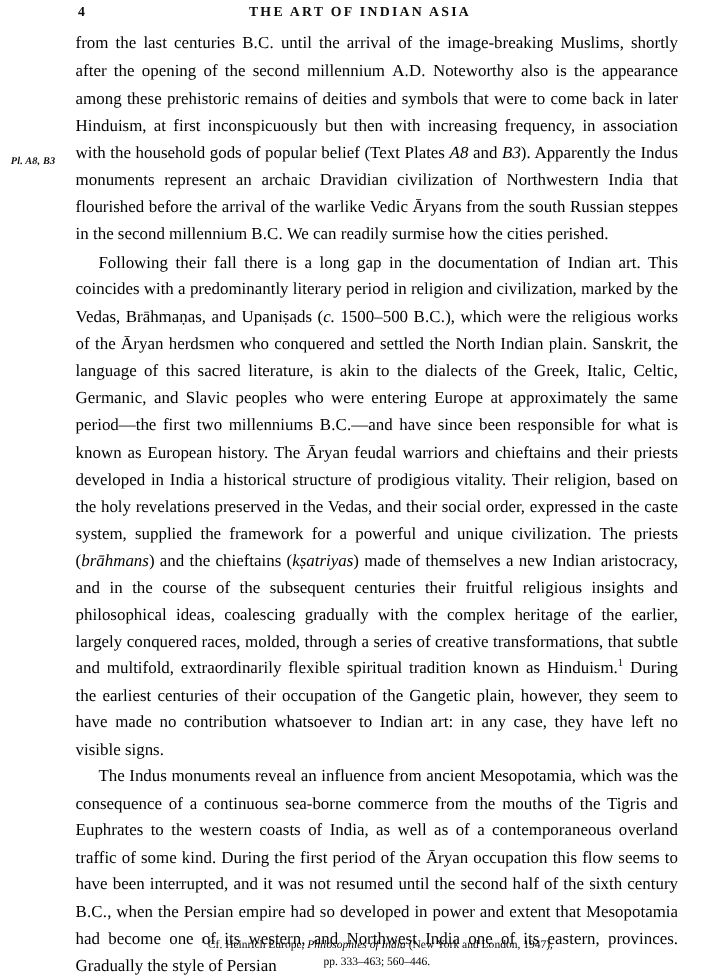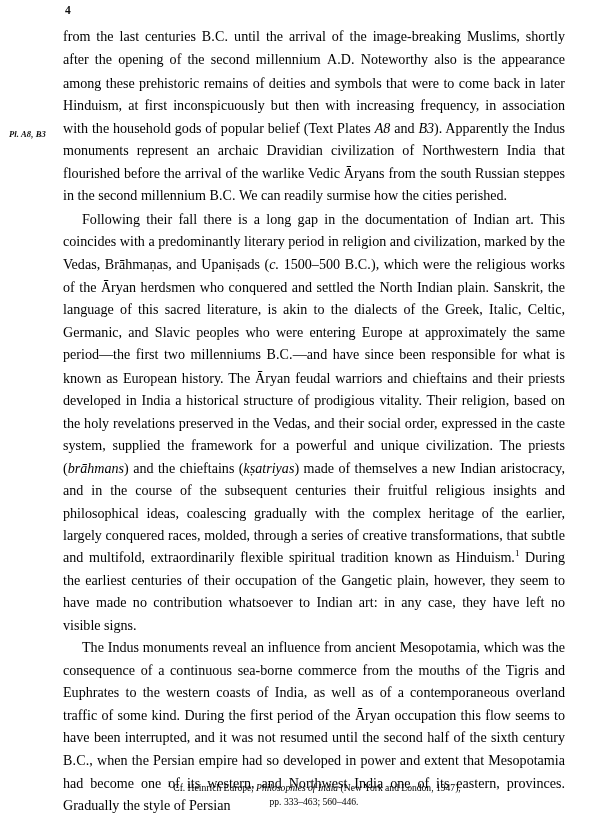--- a/index.html
+++ b/index.html
@@ -118,20 +118,21 @@
   }
   .footnote .it { font-style: italic; }
 </style>
 </head>
 <body>
 
 <div class="page">
 
   <div class="running-head">
     <span class="folio">4</span>
+    <span class="head-title">THE ART OF INDIAN ASIA</span>
   </div>
 
   <div class="marginal-note">Pl. A8, B3</div>
 
   <div class="textblock">
 
     <p><span>from the last centuries </span><span class="sc">B.C.</span><span> until the arrival of the image-breaking Muslims, shortly after the opening of the second millennium </span><span class="sc">A.D.</span><span> Noteworthy also is the appearance among these prehistoric remains of deities and symbols that were to come back in later Hinduism, at first inconspicuously but then with increasing frequency, in association with the household gods of popular belief (Text Plates </span><span class="it">A8</span><span> and </span><span class="it">B3</span><span>). Apparently the Indus monuments represent an archaic Dravidian civilization of Northwestern India that flourished before the arrival of the warlike Vedic Āryans from the south Russian steppes in the second millennium </span><span class="sc">B.C.</span><span> We can readily surmise how the cities perished.</span></p>
 
     <p class="indent"><span>Following their fall there is a long gap in the documentation of Indian art. This coincides with a predominantly literary period in religion and civilization, marked by the Vedas, Brāhmaṇas, and Upaniṣads (</span><span class="it">c.</span><span> 1500–500 </span><span class="sc">B.C.</span><span>), which were the religious works of the Āryan herdsmen who conquered and settled the North Indian plain. Sanskrit, the language of this sacred literature, is akin to the dialects of the Greek, Italic, Celtic, Germanic, and Slavic peoples who were entering Europe at approximately the same period—the first two millenniums </span><span class="sc">B.C.</span><span>—and have since been responsible for what is known as European history. The Āryan feudal warriors and chieftains and their priests developed in India a historical structure of prodigious vitality. Their religion, based on the holy revelations preserved in the Vedas, and their social order, expressed in the caste system, supplied the framework for a powerful and unique civilization. The priests (</span><span class="it">brāhmans</span><span>) and the chieftains (</span><span class="it">kṣatriyas</span><span>) made of themselves a new Indian aristocracy, and in the course of the subsequent centuries their fruitful religious insights and philosophical ideas, coalescing gradually with the complex heritage of the earlier, largely conquered races, molded, through a series of creative transformations, that subtle and multifold, extraordinarily flexible spiritual tradition known as Hinduism.</span><sup class="fn">1</sup><span> During the earliest centuries of their occupation of the Gangetic plain, however, they seem to have made no contribution whatsoever to Indian art: in any case, they have left no visible signs.</span></p>
 

